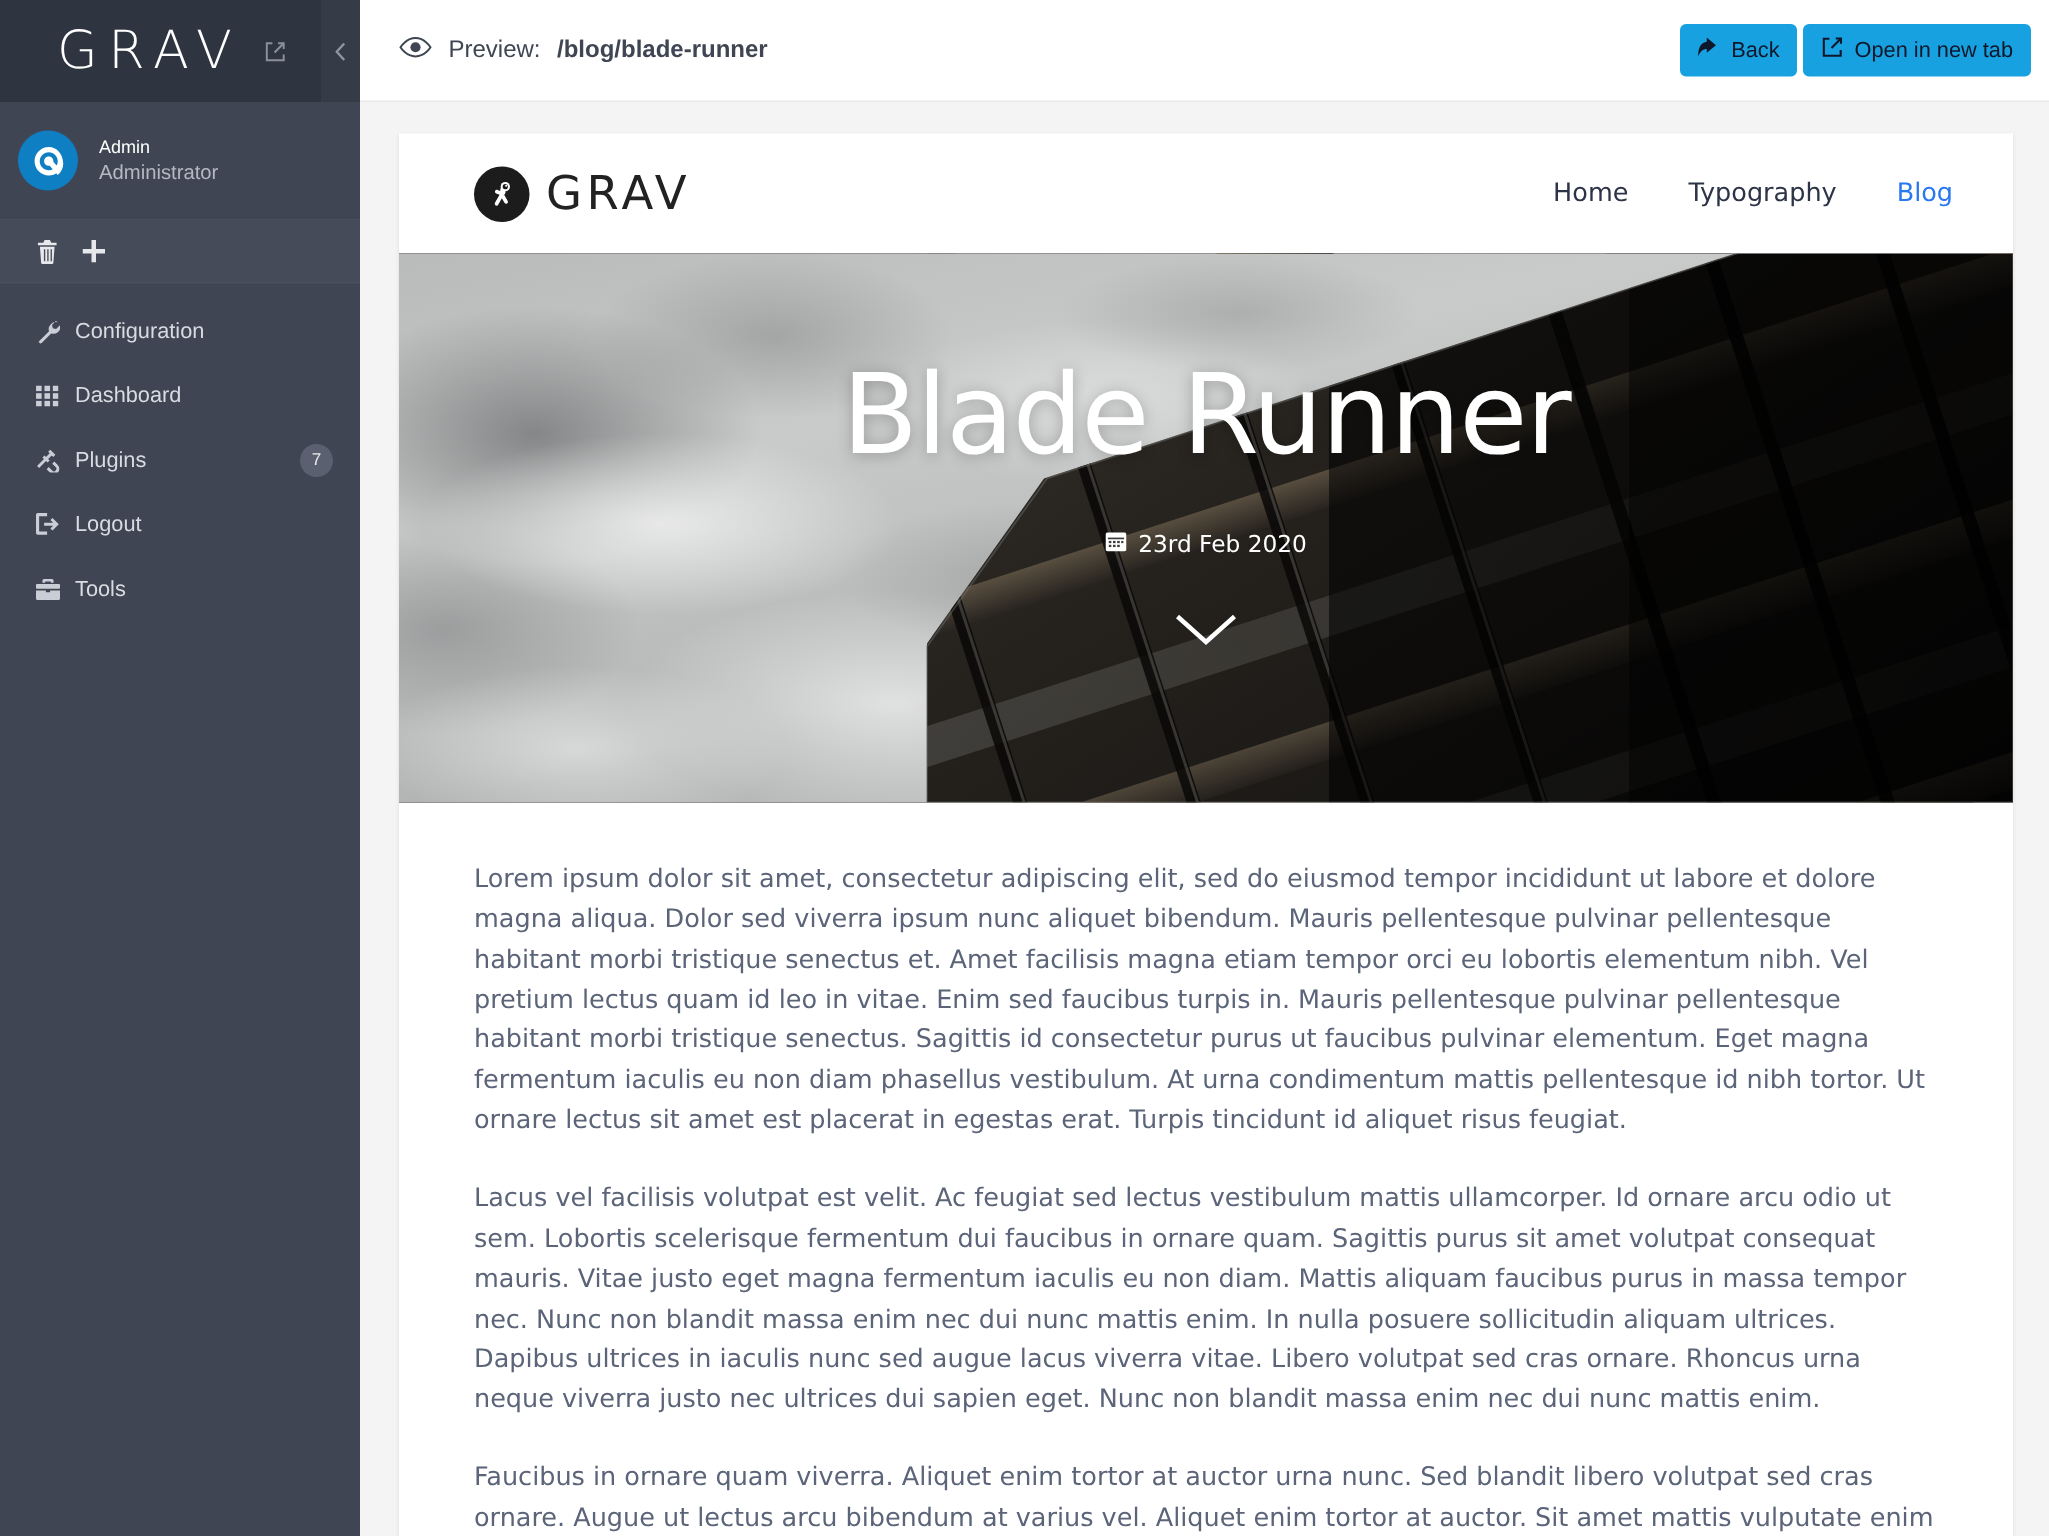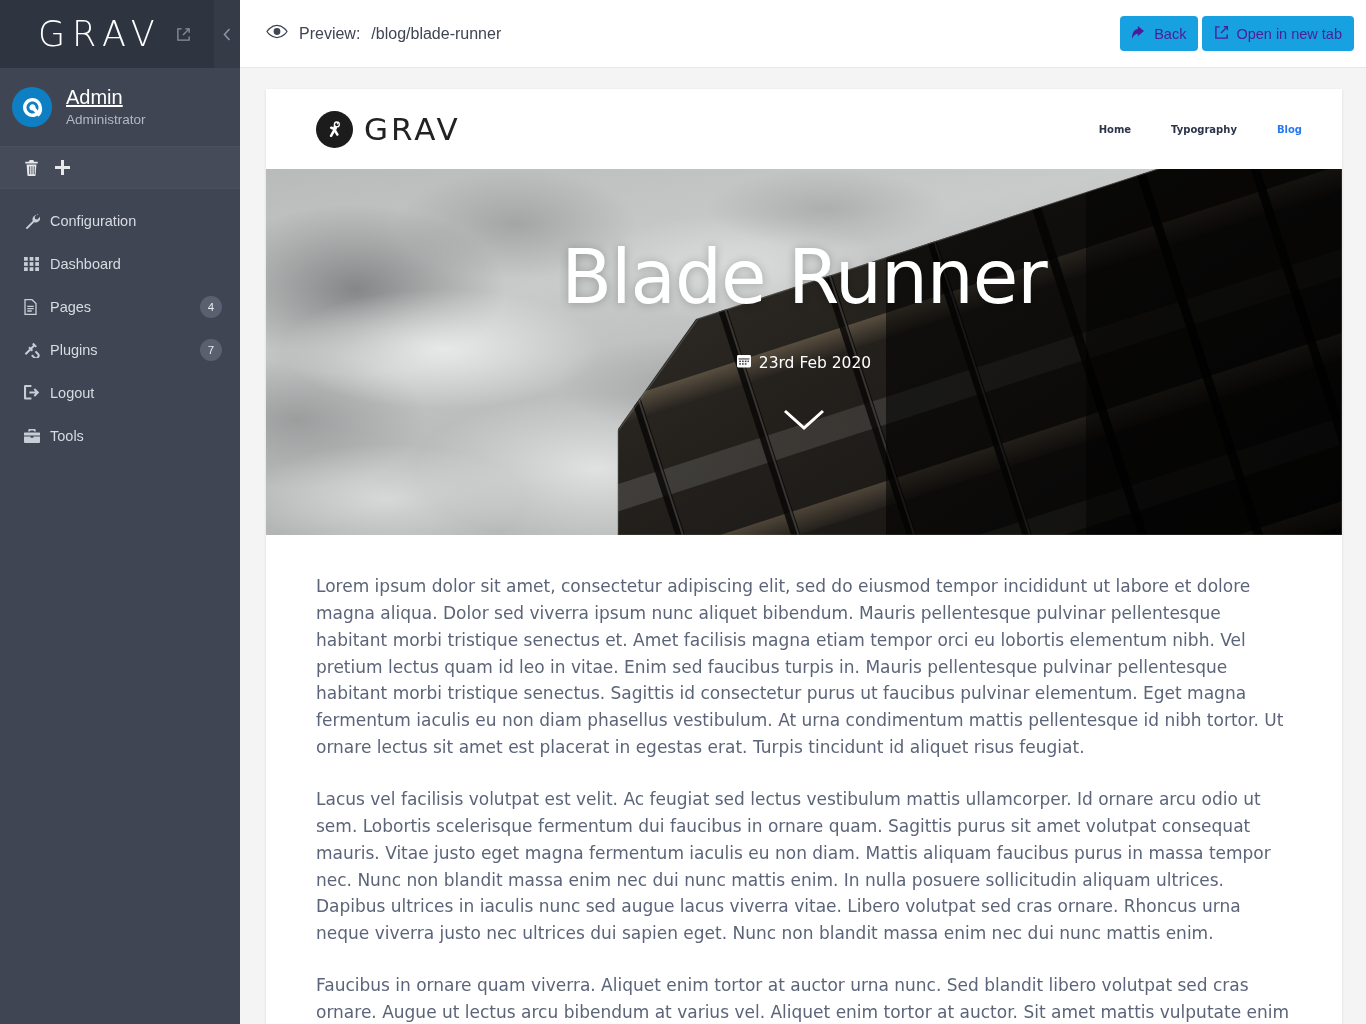--- a/index.html
+++ b/index.html
@@ -47,21 +47,21 @@
     display: flex; align-items: center; gap: 14px;
     padding-left: 12px;
     border-bottom: 1px solid #4a5060;
   }
   .avatar {
     width: 40px; height: 40px; border-radius: 50%;
     background: #0f7fc4;
     display: flex; align-items: center; justify-content: center;
     flex: 0 0 40px;
   }
-  .sb-user-name { font-size: 20px; color: #ffffff; line-height: 1.35; text-decoration: underline; }
+  .sb-user-name { font-size: 12px; color: #ffffff; line-height: 1.35; }
   .sb-user-role { font-size: 13.5px; color: #b3b8c2; line-height: 1.35; }
 
   .sb-quick {
     height: 42px;
     display: flex; align-items: center; gap: 16px;
     padding-left: 24px;
     border-bottom: 1px solid #4a5060;
     background: #454b59;
   }
   .sb-quick span { color: #e6e8ec; cursor: pointer; display:flex; align-items:center; }
@@ -100,25 +100,25 @@
     display: flex; align-items: center;
     padding: 0 14px 0 26px;
     border-bottom: 1px solid #e8e8e8;
     flex: 0 0 68px;
   }
   .topbar-title {
     font-size: 16px; color: #3f4553;
     display: flex; align-items: center; gap: 11px;
     font-weight: 400;
   }
-  .topbar-title b { font-weight: 400; }
+  .topbar-title b { font-weight: 700; }
   .topbar-actions { margin-left: auto; display: flex; gap: 4px; }
   .btn {
     background: #18a1e0;
-    color: #4c1d95;
+    color: #0f172a;
     border: none;
     border-radius: 4px;
     height: 35px;
     padding: 0 12px;
     font-size: 14.5px;
     display: flex; align-items: center; gap: 7px;
     cursor: pointer;
     font-family: "Liberation Sans", sans-serif;
   }
 
@@ -146,21 +146,21 @@
     background: #1c1c1c;
     display: flex; align-items: center; justify-content: center;
     flex: 0 0 37px;
   }
   .site-logo-text {
     font-size: 31px; letter-spacing: 3px; color: #222; font-weight: 400;
     font-family: "DejaVu Sans", sans-serif;
   }
   .site-nav { margin-left: auto; display: flex; gap: 40px; }
   .site-nav a {
-    font-size: 10px; font-weight: bold; color: #2d3447;
+    font-size: 17px; font-weight: normal; color: #2d3447;
     text-decoration: none; cursor: pointer;
     font-family: "DejaVu Sans", sans-serif;
   }
   .site-nav a.active { color: #2878f0; }
 
   
   .hero {
     height: 366px;
     position: relative;
     overflow: hidden;
@@ -270,30 +270,20 @@
               <rect x="6" y="5.5" width="4" height="4"></rect>
               <rect x="12" y="5.5" width="4" height="4"></rect>
             <rect x="0" y="11" width="4" height="4"></rect>
               <rect x="6" y="11" width="4" height="4"></rect>
               <rect x="12" y="11" width="4" height="4"></rect>
           </svg>
         </span>
         <span class="lbl">Dashboard</span>
       </div>
 
-      <div class="sb-item">
-        <span class="ico">
-          <svg width="13" height="16" viewBox="0 0 13 16" fill="none" stroke="currentColor" stroke-width="1.3">
-            <path d="M1 .7h7L12 4.6v10.7H1z"></path>
-              <path d="M3.3 7.3h6.4M3.3 9.7h6.4M3.3 12h4.5"></path>
-          </svg>
-        </span>
-        <span class="lbl">Pages</span>
-        <span class="badge">4</span>
-      </div>
 
       <div class="sb-item">
         <span class="ico">
           <svg width="16" height="16" viewBox="0 0 16 16" fill="currentColor">
             <path d="M9.5.8l-1.4 1.4 1 1-2.4 2.4-1-1L4.3 6l1 1-4.6 4.6 1.4 1.4L6.7 8.4l1 1 1.4-1.4-1-1 2.4-2.4 1 1L12.9 4.2l-3.4-3.4z"></path>
             <path d="M12.2 8.7l-1.4 1.4 2.3 2.3a1.6 1.6 0 11-2.3 2.3l-2.3-2.3L7.1 13.8l2.3 2.3a3.6 3.6 0 005.1-5.1l-2.3-2.3z"></path>
           </svg>
         </span>
         <span class="lbl">Plugins</span>
         <span class="badge">7</span>

